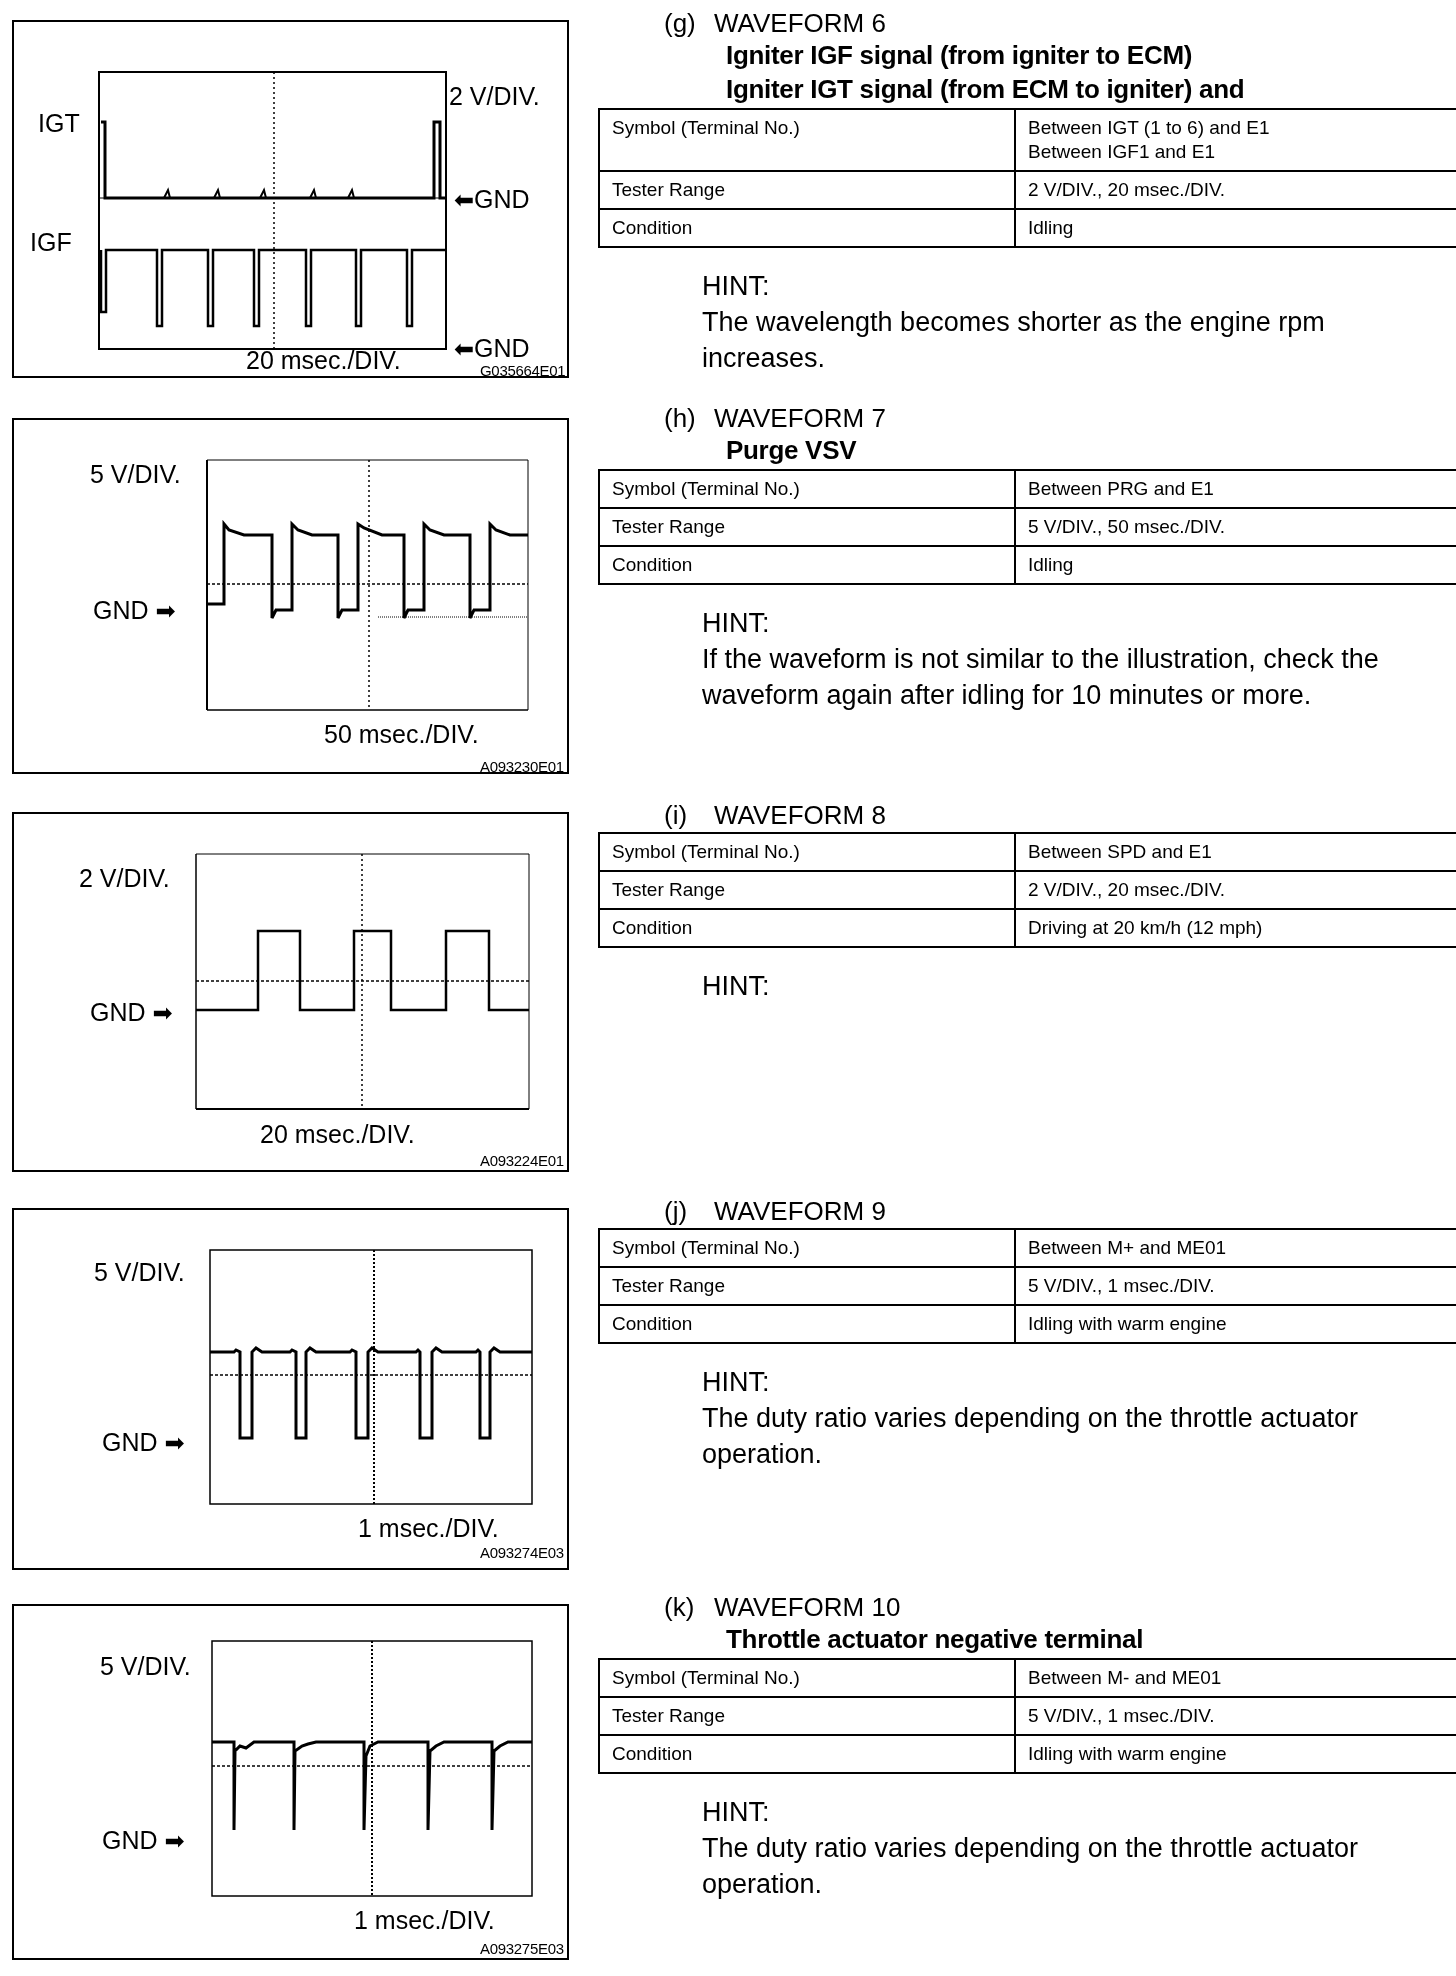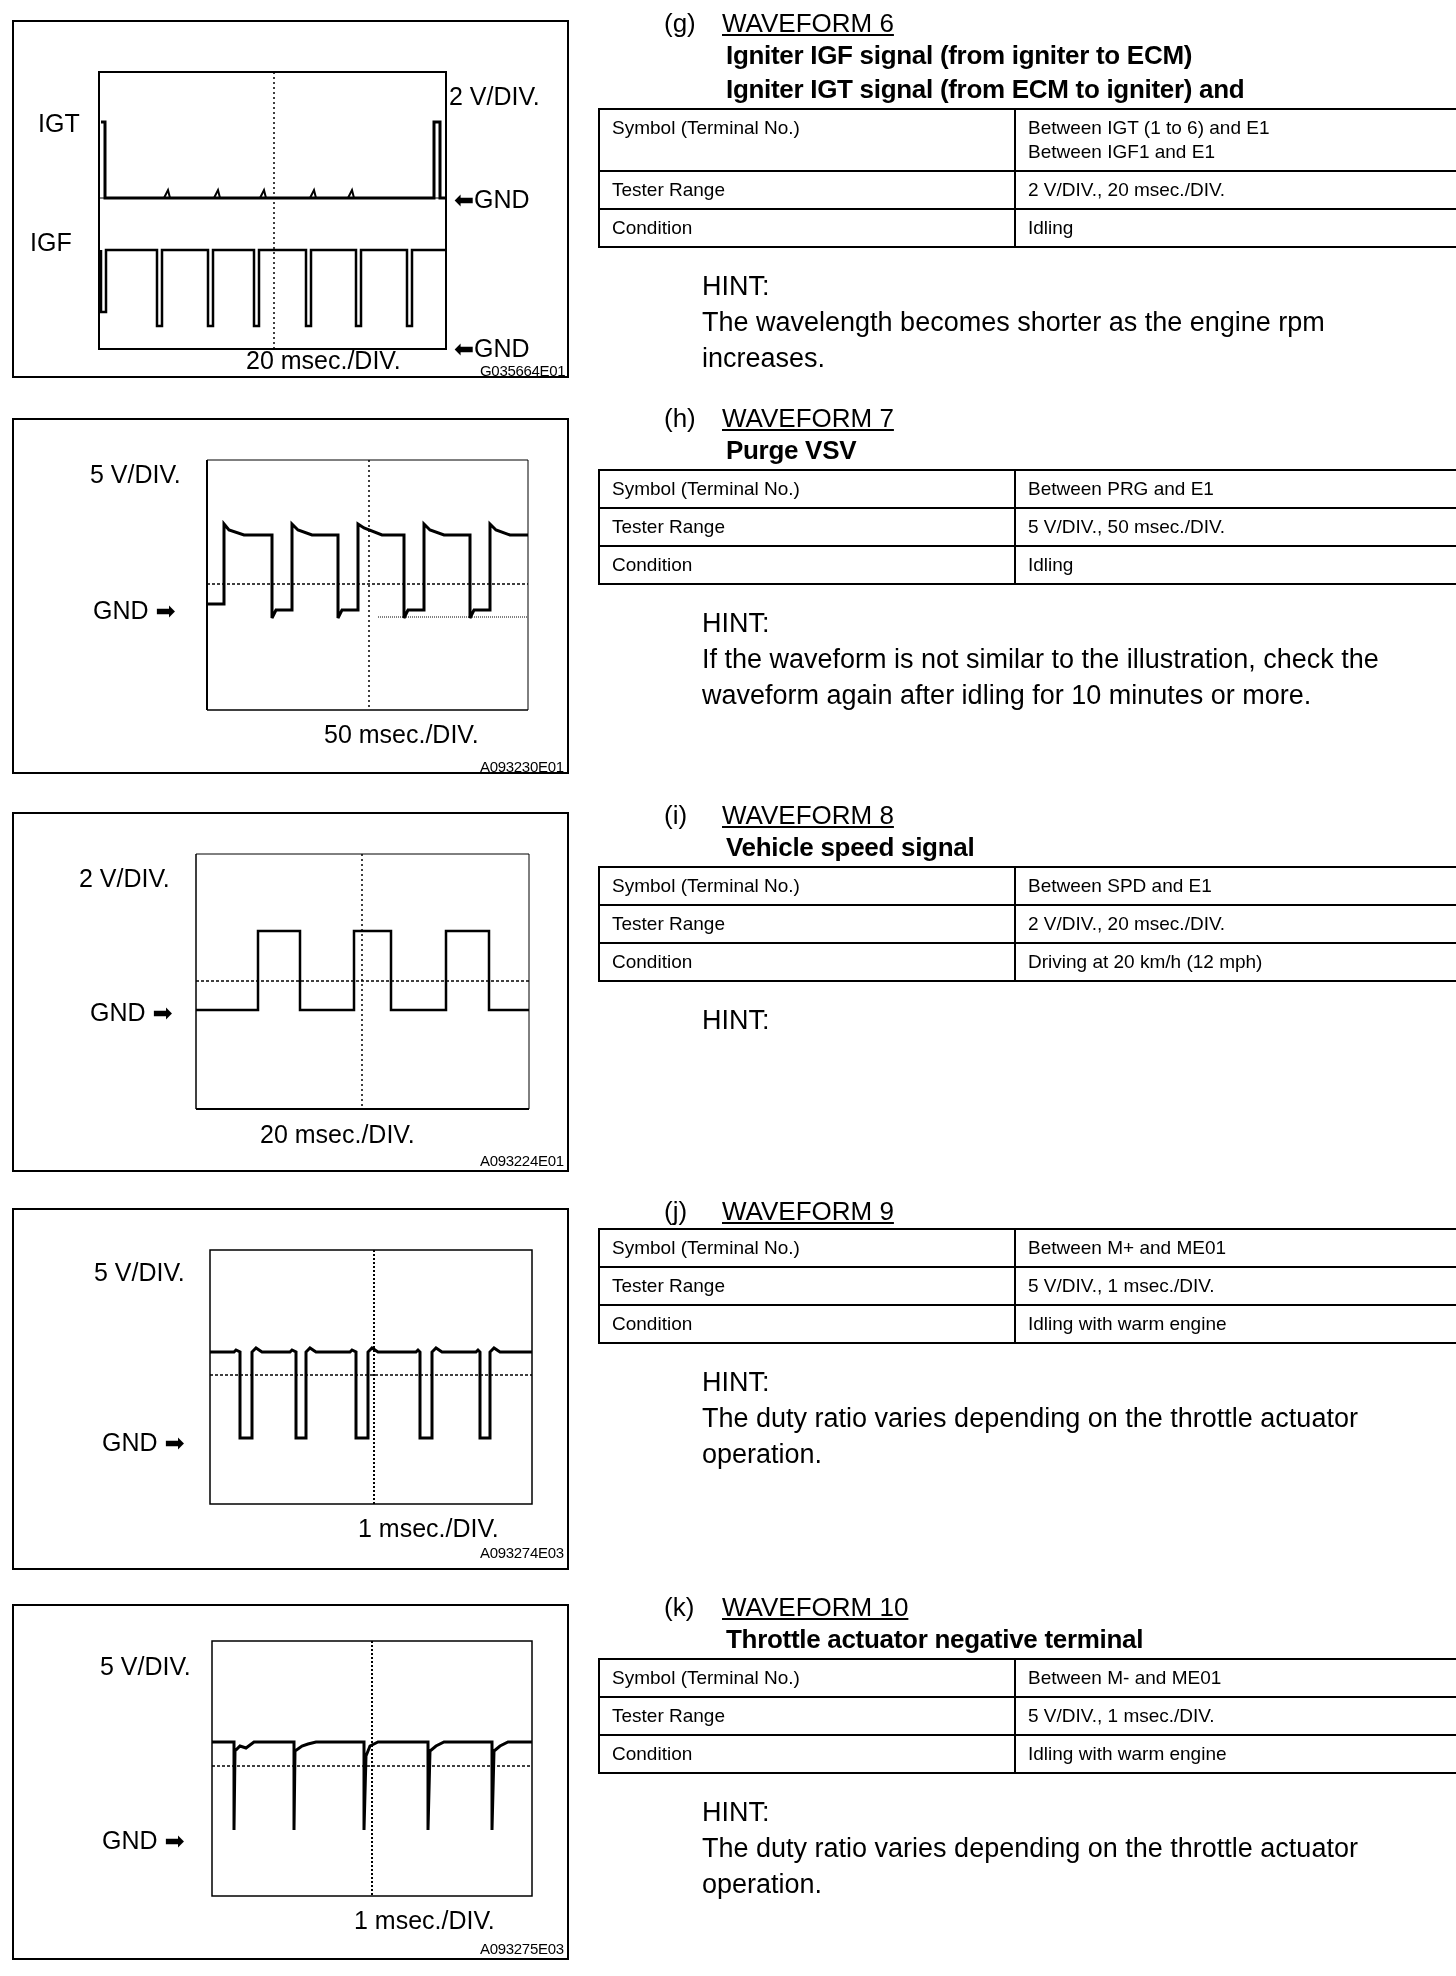--- a/index.html
+++ b/index.html
@@ -5,21 +5,21 @@
     html, body { margin: 0; padding: 0; background: #ffffff; }
     body { width: 1456px; height: 1976px; position: relative; overflow: hidden;
            font-family: "Liberation Sans", sans-serif; color: #000; }
     .figure { position: absolute; left: 12px; width: 557px; border: 2px solid #000; box-sizing: border-box; background:#fff; }
     .figure svg { position: absolute; left: 0; top: 0; }
     .lbl { position: absolute; font-size: 25px; line-height: 1; white-space: nowrap; }
     .figid { position: absolute; font-size: 15px; letter-spacing: -0.3px; white-space: nowrap; }
     .section { position: absolute; left: 598px; width: 832px; }
     .sec-head { position: relative; height: 30px; }
     .sec-letter { position: absolute; left: 66px; top: 0; font-size: 26px; line-height: 30px; }
-    .sec-title { position: absolute; left: 124px; top: 0; font-size: 26px; line-height: 30px; text-decoration: underline; }
+    .sec-title { position: absolute; left: 116px; top: 0; font-size: 26px; line-height: 30px; }
     .sec-sub { margin-left: 128px; font-size: 26px; font-weight: bold; line-height: 34px; letter-spacing: -0.3px; }
     table.spec { width: 1004px; border-collapse: collapse; border: 2px solid #eab308; margin-top: 2px; }
     table.spec td { border: 2px solid #000; font-size: 19px; padding: 6px 12px 6px 12px; vertical-align: top; line-height: 24px; }
     table.spec td.k { width: 390px; }
     .hint { margin-left: 104px; margin-top: 20px; font-size: 27px; line-height: 36px; }
   </style>
 </head>
 <body>
 
 <div class="figure" style="top:20px; height:358px;">
@@ -186,21 +186,20 @@
     <div>HINT:</div>
     <div>If the waveform is not similar to the illustration, check the waveform again after idling for 10 minutes or more.</div>
   </div>
 </div>
 
 <div class="section" style="top:800px;">
   <div class="sec-head">
     <span class="sec-letter">(i)</span>
     <span class="sec-title">WAVEFORM 8</span>
   </div>
-  <div class="sec-sub">Vehicle speed signal</div>
   <table class="spec">
     <tbody>
         <tr>
       <td class="k">Symbol (Terminal No.)</td>
       <td>Between SPD and E1</td>
     </tr>
     <tr>
       <td class="k">Tester Range</td>
       <td>2 V/DIV., 20 msec./DIV.</td>
     </tr>

